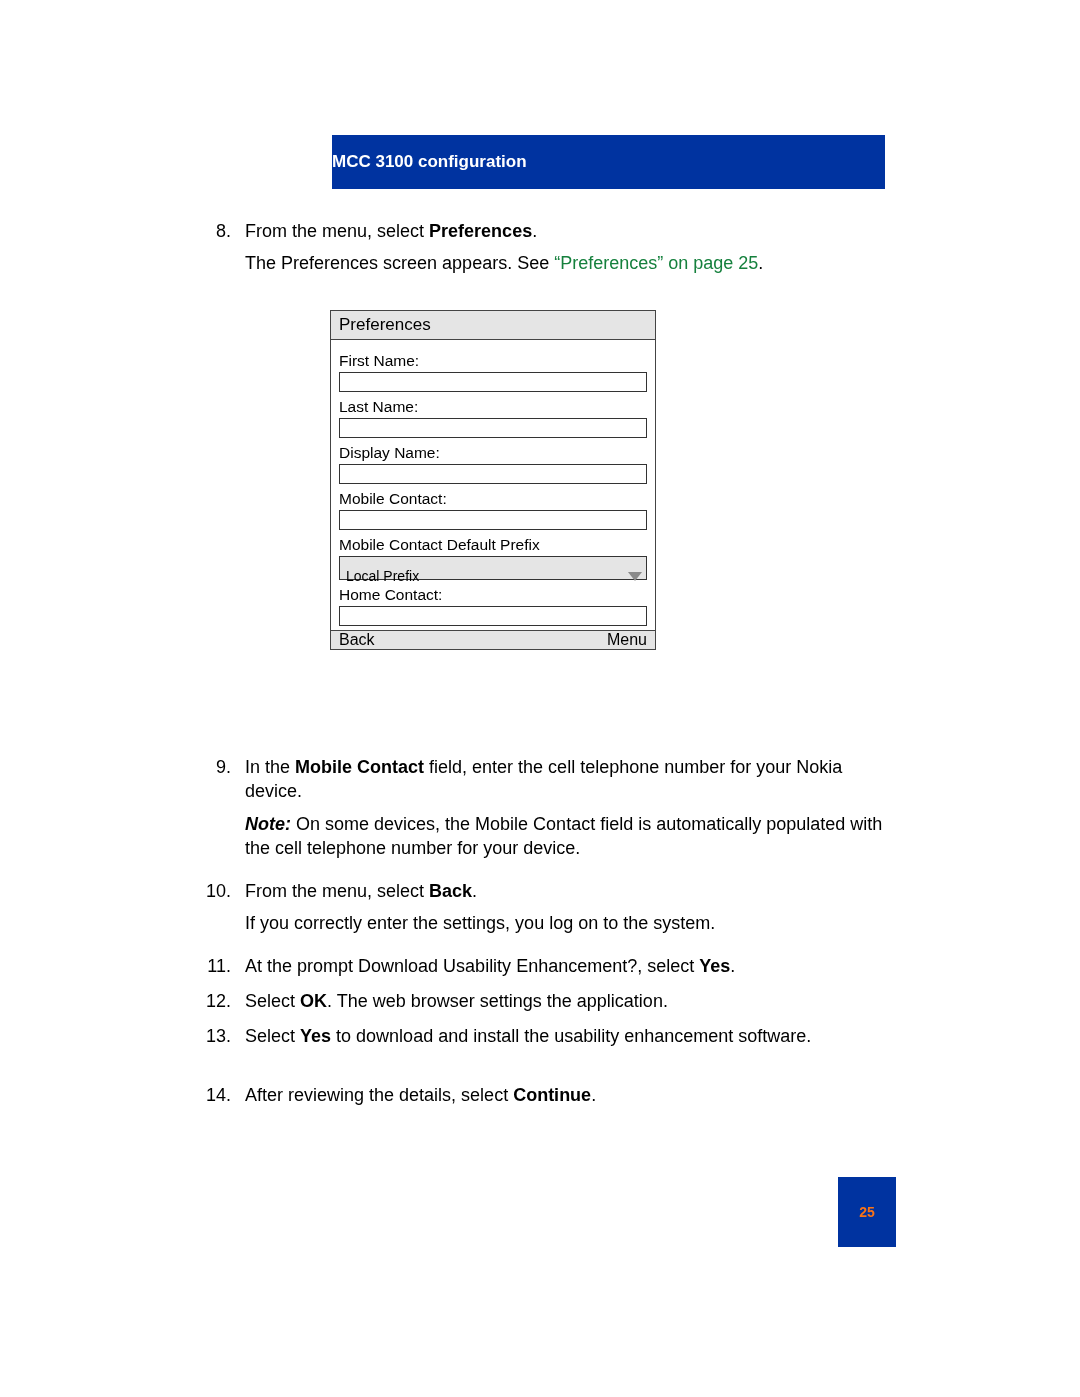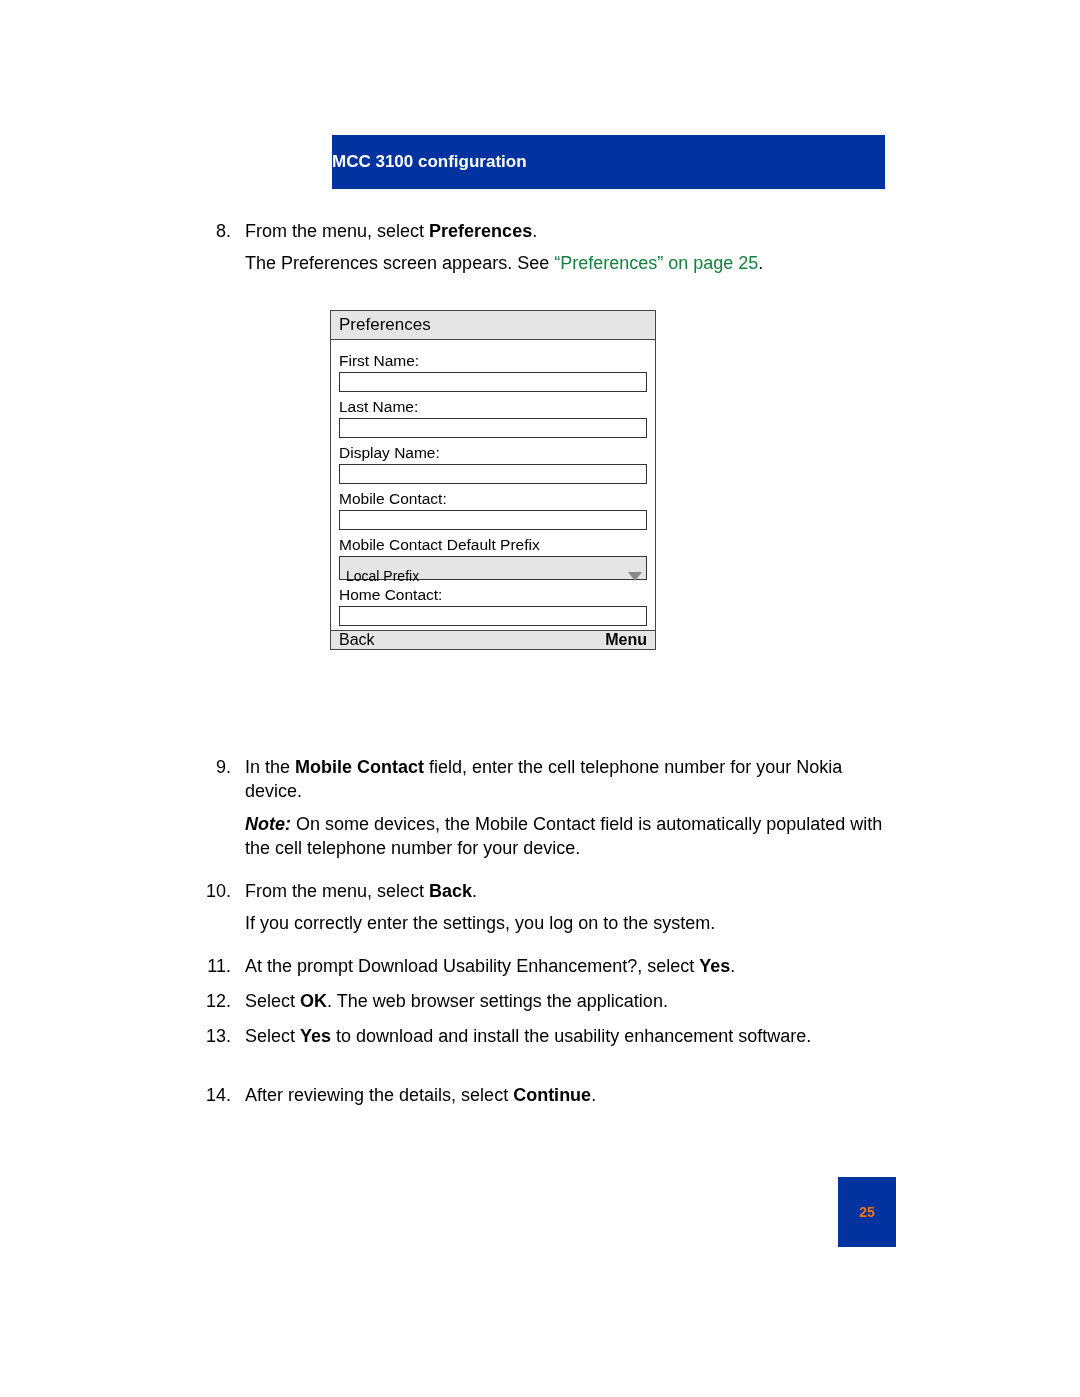--- a/index.html
+++ b/index.html
@@ -133,21 +133,21 @@
     border-top: 9px solid #8a8a8a;
   }
   .prefs .footer-row {
     background: #e5e5e5;
     border-top: 1px solid #444;
     padding: 0 8px;
     display: flex;
     justify-content: space-between;
     font-size: 16px;
   }
-  .prefs .footer-row .menu { font-weight: bold; text-align: center; }
+  .prefs .footer-row .menu { font-weight: normal; text-align: center; }
 </style>
 </head>
 <body>
 
 <div class="page">
 
   <div class="header-bar">
     <span>MCC 3100 configuration</span>
   </div>
 

